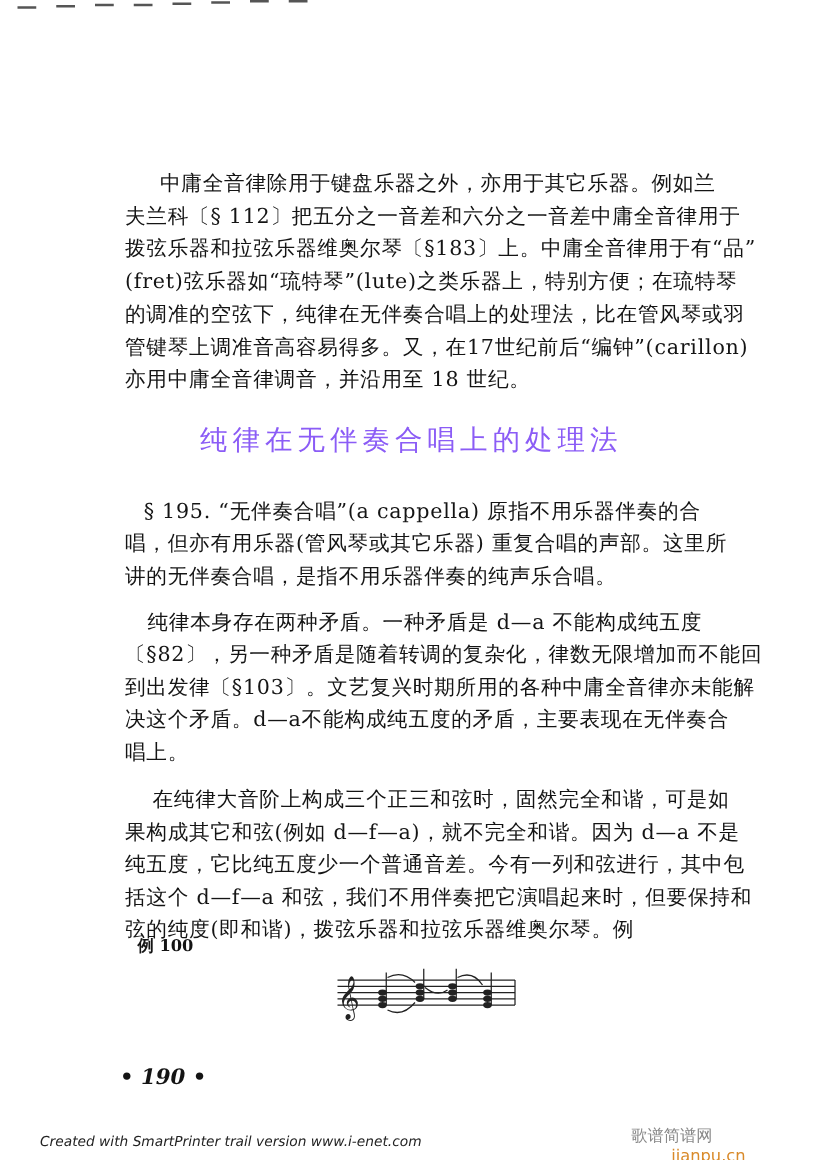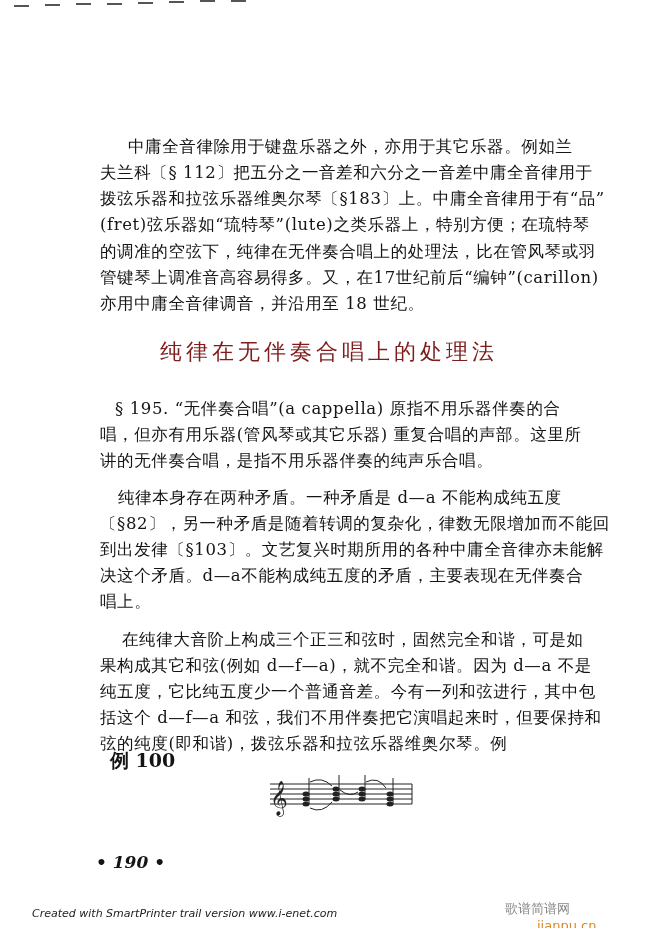--- a/index.html
+++ b/index.html
@@ -8,23 +8,23 @@
     font-family: "DejaVu Serif", "Liberation Serif", serif; color: #141414;
   }
   .top-dashes { position: absolute; left: 0; top: 0; width: 656px; height: 12px; }
   .dash { position: absolute; height: 2px; width: 15px; background: #555; }
   .line {
     position: absolute; left: 100px; font-size: 16.5px; white-space: nowrap; letter-spacing: 0.6px;
     line-height: 24px;
   }
   .heading {
     position: absolute; left: 160px; top: 337px; font-size: 22px; letter-spacing: 4px;
-    font-family: "DejaVu Sans", "Liberation Sans", sans-serif; font-weight: normal; color: #7f1d1d;
+    font-family: "DejaVu Sans", "Liberation Sans", sans-serif; font-weight: normal; color: #8b5cf6;
   }
-  .example-label { position: absolute; left: 110px; top: 748px; font-size: 19px; font-weight: bold; }
+  .example-label { position: absolute; left: 110px; top: 748px; font-size: 13px; font-weight: bold; }
   .staff-wrap { position: absolute; left: 262px; top: 770px; width: 160px; height: 50px; }
   .page-number { position: absolute; left: 96px; top: 852px; font-size: 17px; font-style: italic; font-weight: bold; }
   .footer-credit {
     position: absolute; left: 32px; top: 907px; font-size: 11px; color: #222;
     font-family: "DejaVu Sans", "Liberation Sans", sans-serif;
     font-style: italic;
   }
   .footer-watermark {
     position: absolute; left: 505px; top: 900px; font-size: 13px; color: #888;
     font-family: "DejaVu Sans", "Liberation Sans", sans-serif;

